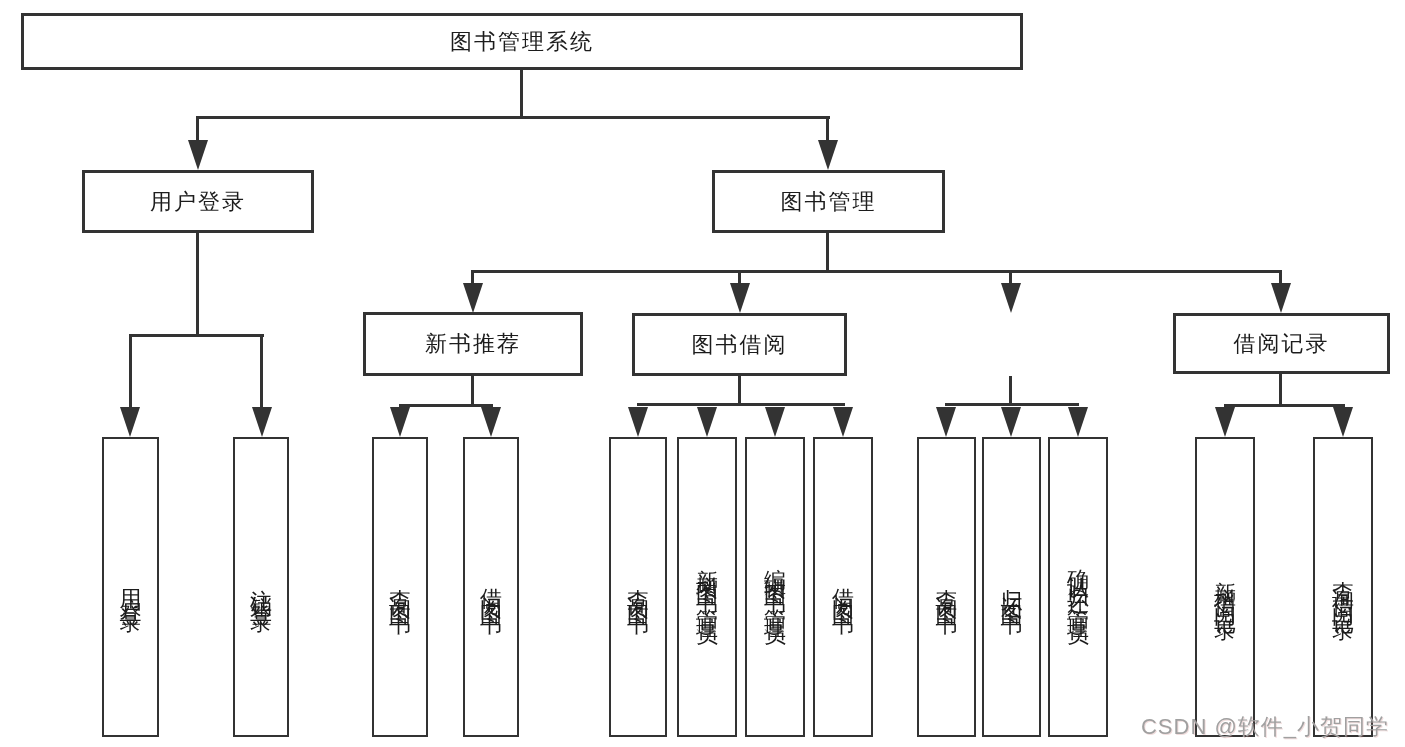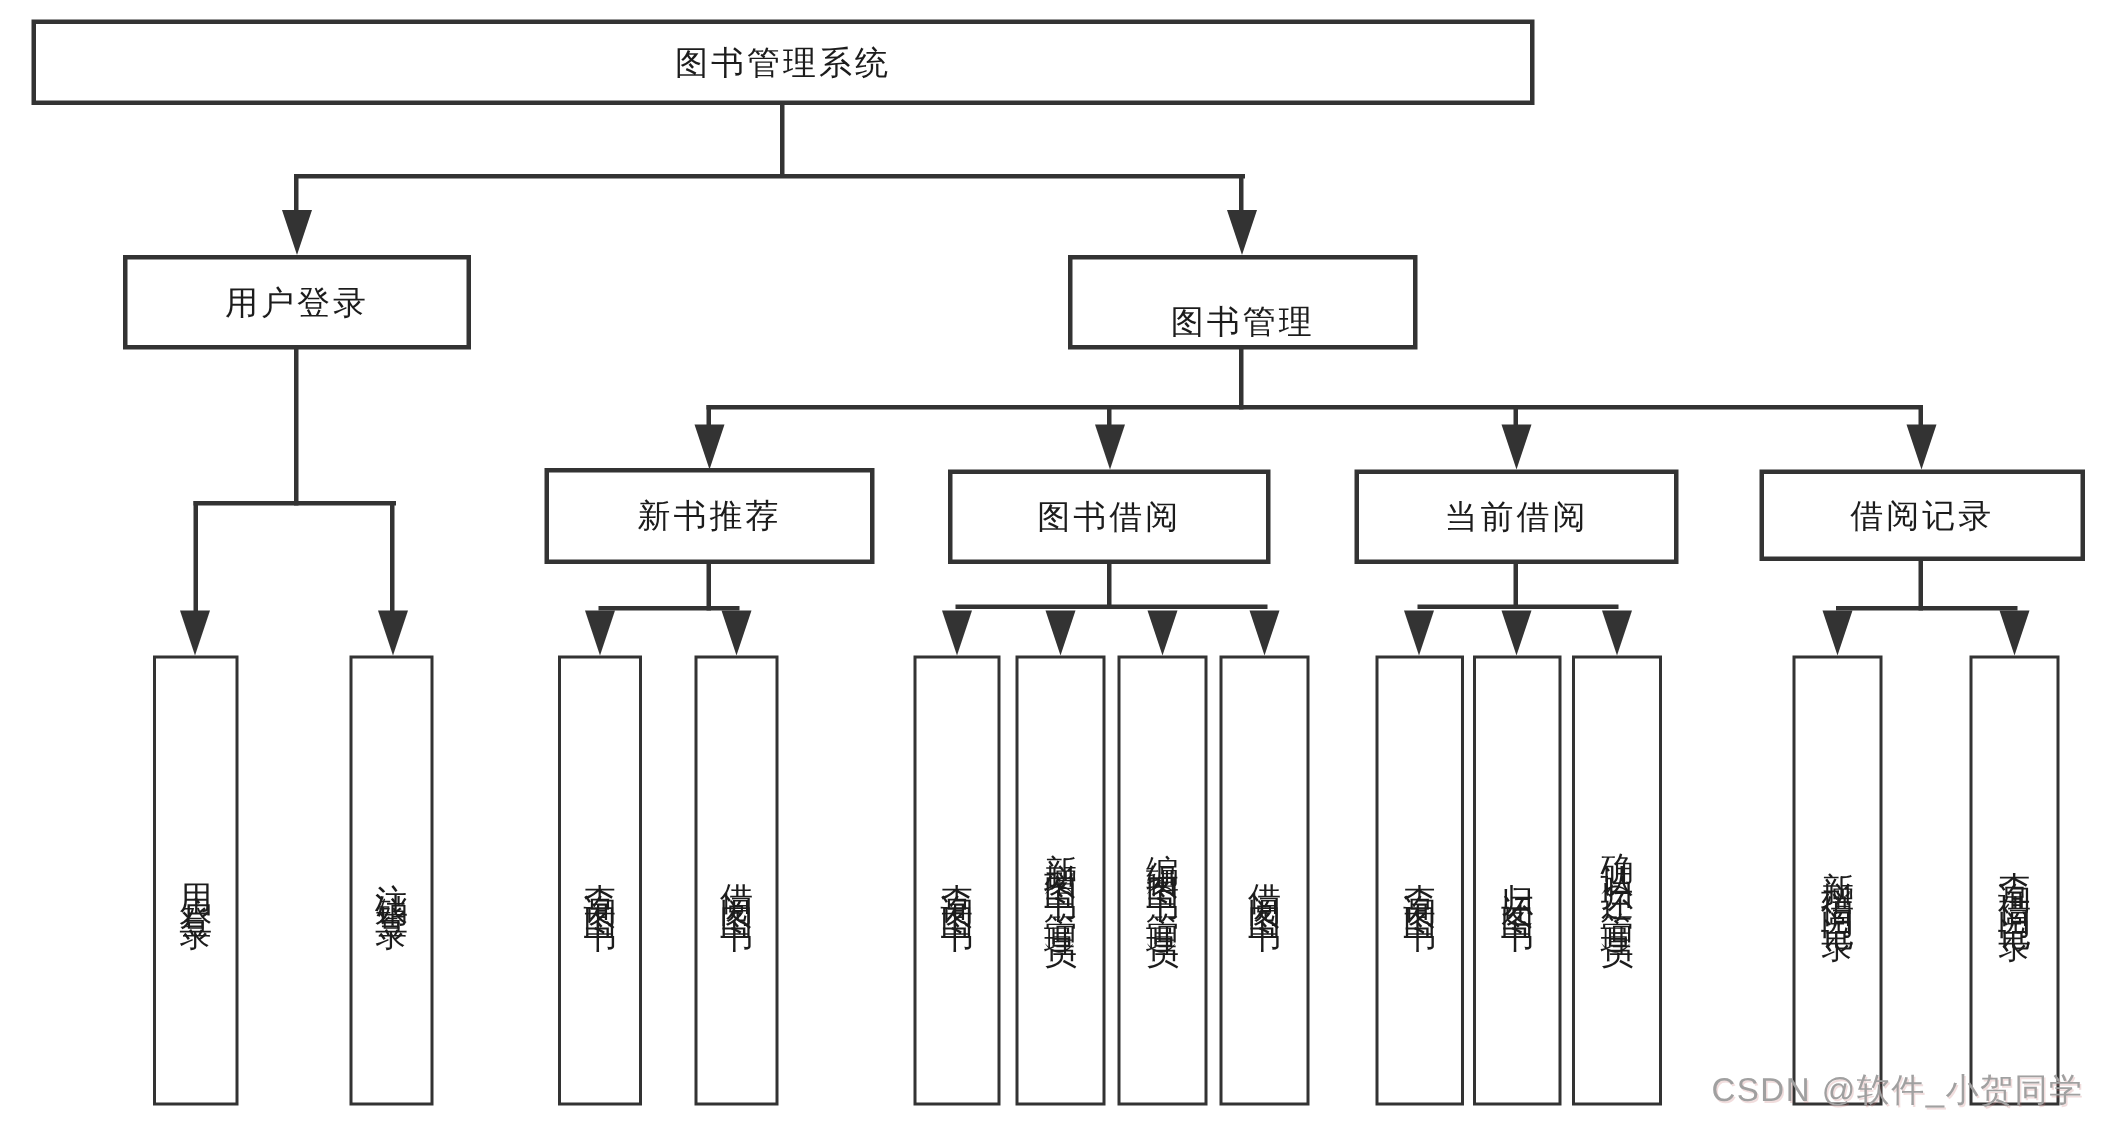--- a/index.html
+++ b/index.html
@@ -56,35 +56,32 @@
 <div id="canvas">
 
   <div class="node" style="left:21px;top:13px;width:1002px;height:57px;">
     <span>图书管理系统</span>
   </div>
 
   <div class="node" style="left:82px;top:170px;width:232px;height:63px;">
     <span>用户登录</span>
   </div>
 
-  <div class="node" style="left:712px;top:170px;width:233px;height:63px;align-items:flex-end;">
+  <div class="node" style="left:712px;top:170px;width:233px;height:63px;">
     <span>图书管理</span>
   </div>
 
   <div class="node" style="left:632px;top:313px;width:215px;height:63px;">
     <span>图书借阅</span>
   </div>
 
   <div class="node" style="left:363px;top:312px;width:220px;height:64px;">
     <span>新书推荐</span>
   </div>
 
-  <div class="node" style="left:903px;top:313px;width:216px;height:63px;">
-    <span>当前借阅</span>
-  </div>
 
   <div class="node" style="left:1173px;top:313px;width:217px;height:61px;">
     <span>借阅记录</span>
   </div>
 
   <div class="node leaf" style="left:102px;top:437px;width:57px;height:300px;">
     <span class="vtext">用户登录</span>
   </div>
 
   <div class="node leaf" style="left:233px;top:437px;width:56px;height:300px;">

